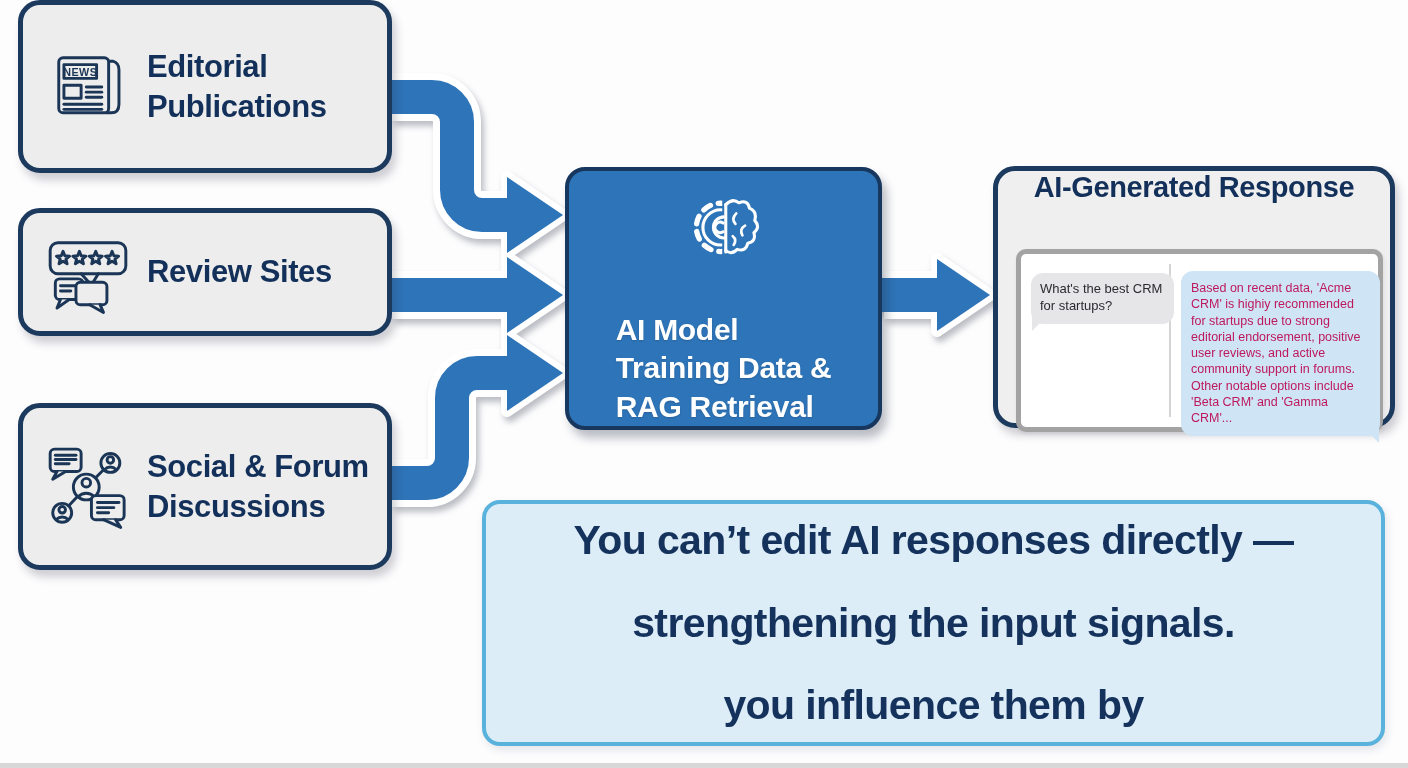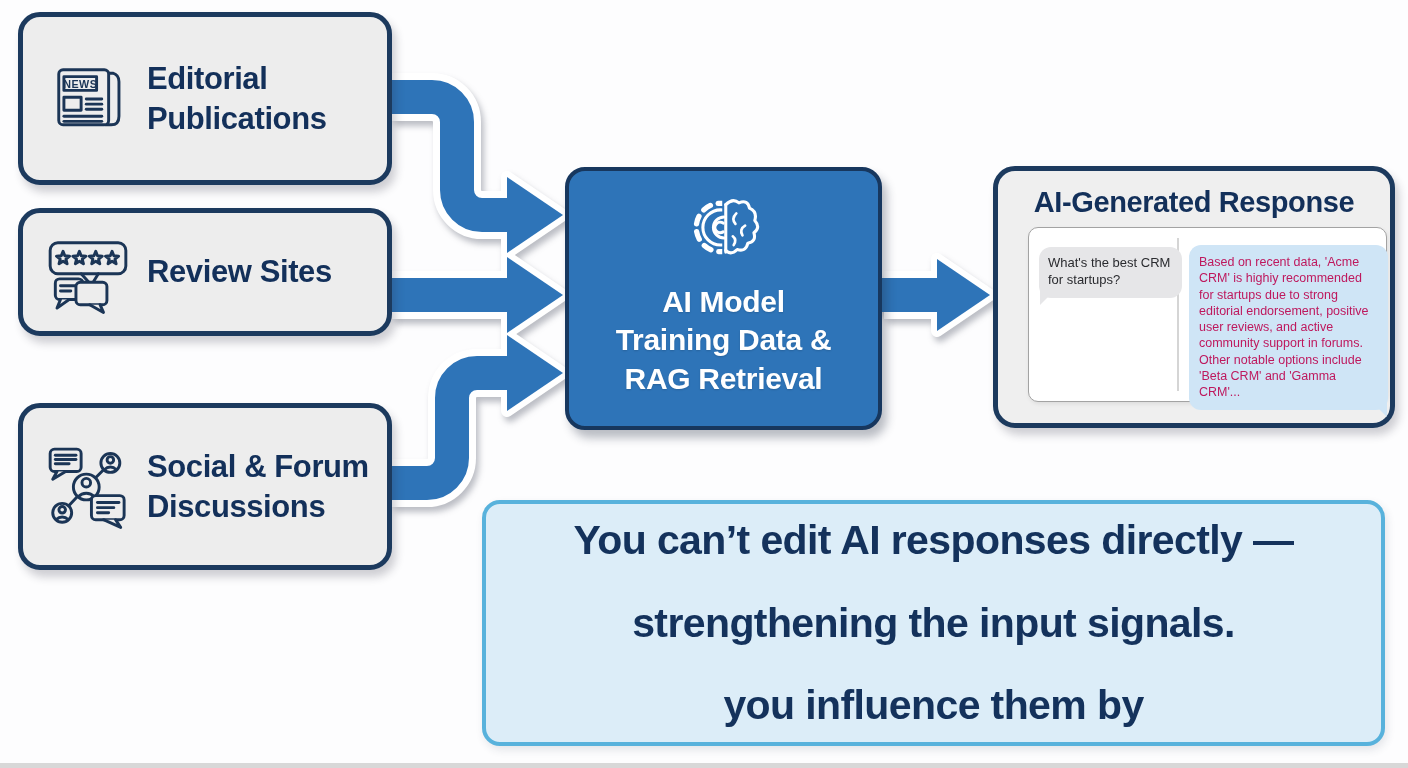--- a/index.html
+++ b/index.html
@@ -8,56 +8,55 @@
     background:#fdfdfe;
     font-family:"Liberation Sans","DejaVu Sans",sans-serif;
   }
   
   .src-box{
     position:absolute;left:18px;width:374px;box-sizing:border-box;
     background:#ededed;border:5px solid #1c3a5e;border-radius:22px;
     box-shadow:4px 7px 9px rgba(40,40,60,.22);
     display:flex;align-items:center;gap:16px;padding:0 8px 0 22px;
   }
-  #src-editorial{top:12px;height:173px;}
+  #src-editorial{top:0;height:173px;}
   #src-reviews{top:208px;height:128px;}
   #src-social{top:403px;height:167px;}
   .src-icon{width:86px;height:90px;flex:none;}
   .src-label{
     font-weight:bold;font-size:31px;line-height:1.28;color:#13305a;
     letter-spacing:-.4px;
   }
   
   .center-box{
     position:absolute;left:565px;top:167px;width:317px;height:263px;box-sizing:border-box;
     background:#2e74b8;border:4px solid #17375e;border-radius:20px;
     box-shadow:5px 8px 10px rgba(30,40,60,.3);
     display:flex;flex-direction:column;align-items:center;justify-content:flex-start;
     padding-top:16px;
   }
   .center-icon{width:92px;height:88px;margin-bottom:8px;}
   .center-label{
     color:#fff;font-weight:bold;font-size:30px;line-height:1.28;
-    text-align:center;letter-spacing:-.3px;text-shadow:0 1px 2px rgba(0,0,0,.15);
+    letter-spacing:-.3px;text-shadow:0 1px 2px rgba(0,0,0,.15);margin-top:28px;
   }
   
   .resp-box{
     position:absolute;left:993px;top:166px;width:402px;height:262px;box-sizing:border-box;
     background:#efefef;border:5px solid #1c3a5e;border-radius:22px;
     box-shadow:4px 7px 9px rgba(40,40,60,.22);
   }
   .resp-title{
     text-align:center;font-size:29px;font-weight:bold;color:#13305a;
-    margin-top:15px;letter-spacing:-.4px;
+    letter-spacing:-.4px;
   }
   .chat-card{
-    position:absolute;left:18px;top:56px;width:357px;height:173px;
-    background:#fff;border:1px solid #a3a3a3;border-radius:10px;
+    position:absolute;left:18px;top:78px;width:357px;height:173px;
+    background:#fff;border:5px solid #a3a3a3;border-radius:10px;
     box-shadow:1px 2px 4px rgba(0,0,0,.08);
-    margin-left:12px;
   }
   .chat-divider{position:absolute;left:148px;top:10px;bottom:10px;width:2px;background:#d5d5d5;}
   .chat-bubble{position:absolute;border-radius:12px;line-height:1.3;}
   .user-bubble{
     left:10px;top:19px;width:126px;background:#e6e6e8;color:#2a2b2f;
     font-size:13px;padding:8px 8px 9px 9px;
   }
   .user-bubble::after{
     content:"";position:absolute;left:1px;bottom:-7px;
     border:8px solid transparent;border-top-color:#e6e6e8;border-left-color:#e6e6e8;

